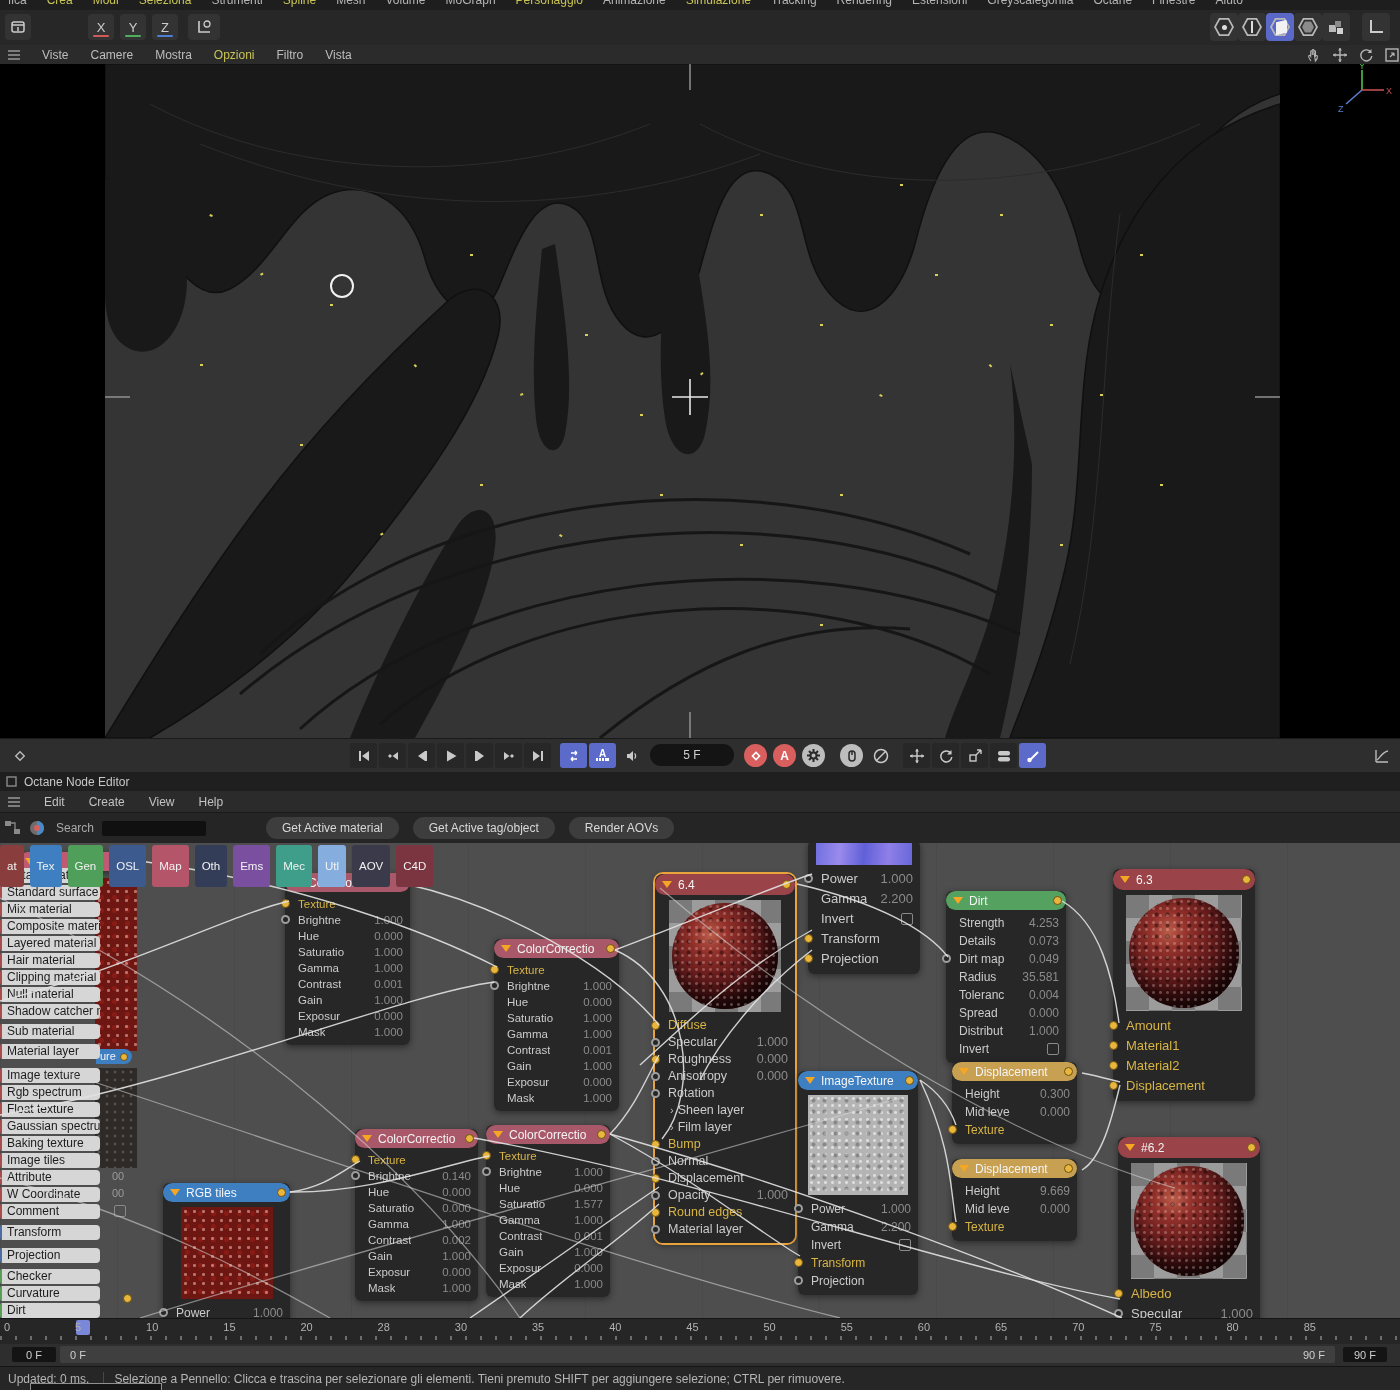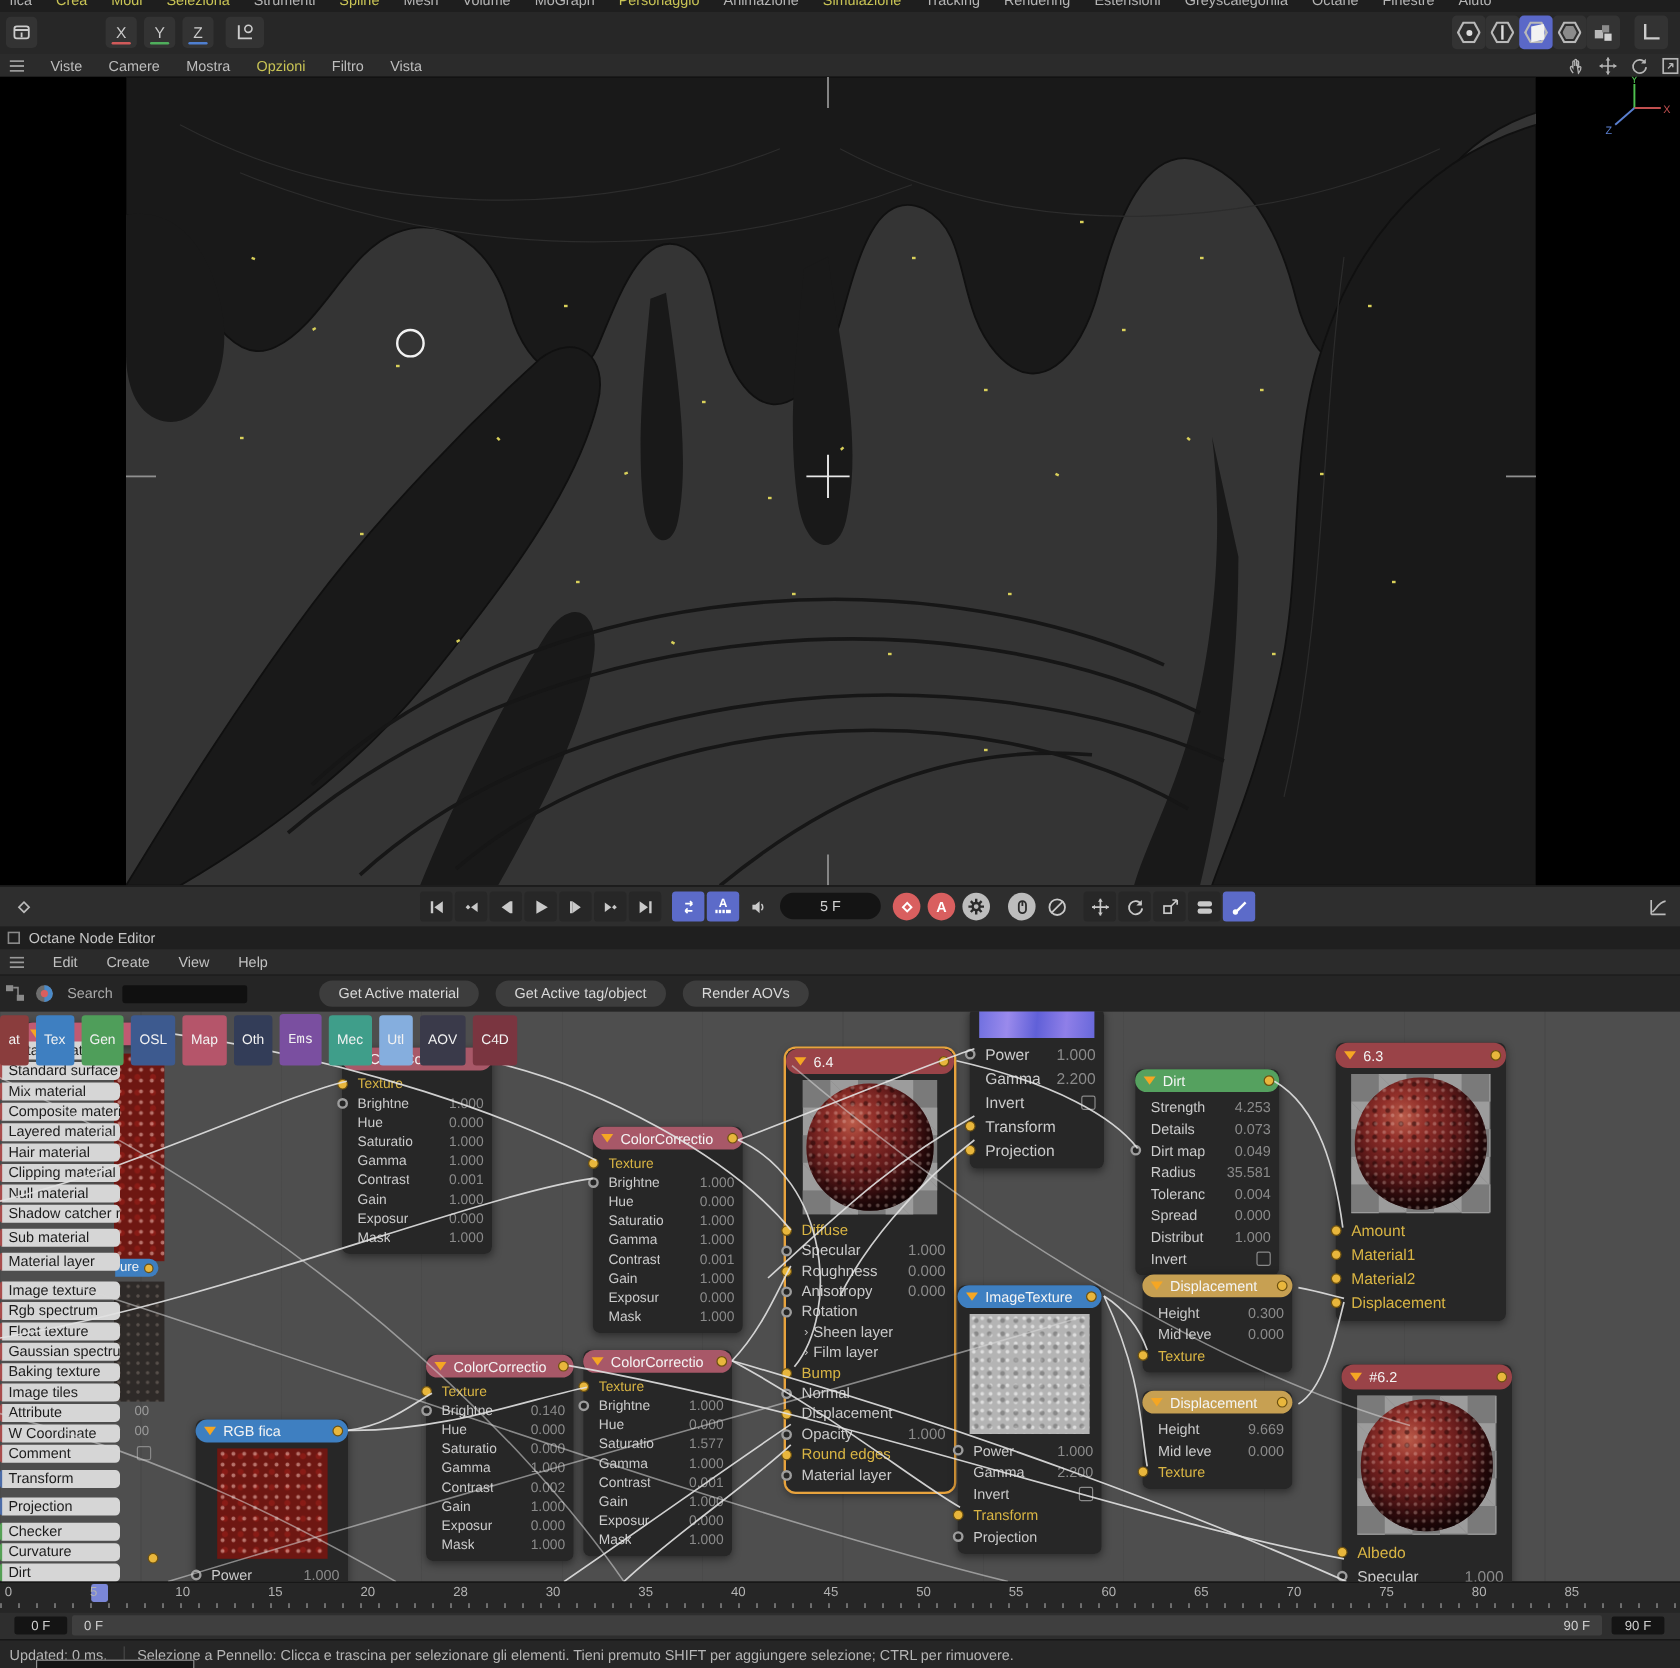--- a/index.html
+++ b/index.html
@@ -485,21 +485,21 @@
 
     <div id="canvas">
 
       <div id="tabs">
           <span style="background: rgb(138, 61, 61);">at</span>
           <span style="background: rgb(62, 127, 193);">Tex</span>
           <span style="background: rgb(79, 158, 90);">Gen</span>
           <span style="background: rgb(61, 90, 143);">OSL</span>
           <span style="background: rgb(181, 85, 106);">Map</span>
           <span style="background: rgb(51, 61, 88);">Oth</span>
-          <span style="background: rgb(122, 79, 160); font-family: Liberation Mono, monospace;">Ems</span>
+          <span style="background: rgb(122, 79, 160);">Ems</span>
           <span style="background: rgb(63, 158, 138);">Mec</span>
           <span style="background: rgb(133, 174, 222);">Utl</span>
           <span style="background: rgb(58, 58, 74);">AOV</span>
           <span style="background: rgb(122, 53, 64);">C4D</span>
         </div>
 
       <div class="frag redtex" style="left:95px;top:35px;width:42px;height:173px;"></div>
       <div class="frag darktex" style="left:95px;top:225px;width:42px;height:100px;"></div>
       <div class="frag" style="left:96px;top:206px;height:15px;background:#3e7fc1;border-radius:0 8px 8px 0;color:#f4f4f4;font-size:11px;line-height:15px;padding:0 4px;display:flex;align-items:center;gap:4px;z-index:2;">
         <span>ure</span>
@@ -1039,21 +1039,21 @@
               <span class="port pg"></span>
               <span class="plabel">Specular</span>
               <span class="pval">1.000</span>
             </div>
           </div>
       </div>
 
       <div class="node midrows" style="left:163px;top:340px;width:127px;">
         <div class="nhead hdr-blue">
             <span class="tri"></span>
-            <span>RGB fica</span>
+            <span>RGB tiles</span>
             <span class="outdot"></span>
           </div>
         <div class="preview redtex" style="width:92px;height:92px;"></div>
         <div>
             <div class="prow">
               <span class="port pg"></span>
               <span class="plabel">Power</span>
               <span class="pval">1.000</span>
             </div>
           </div>

